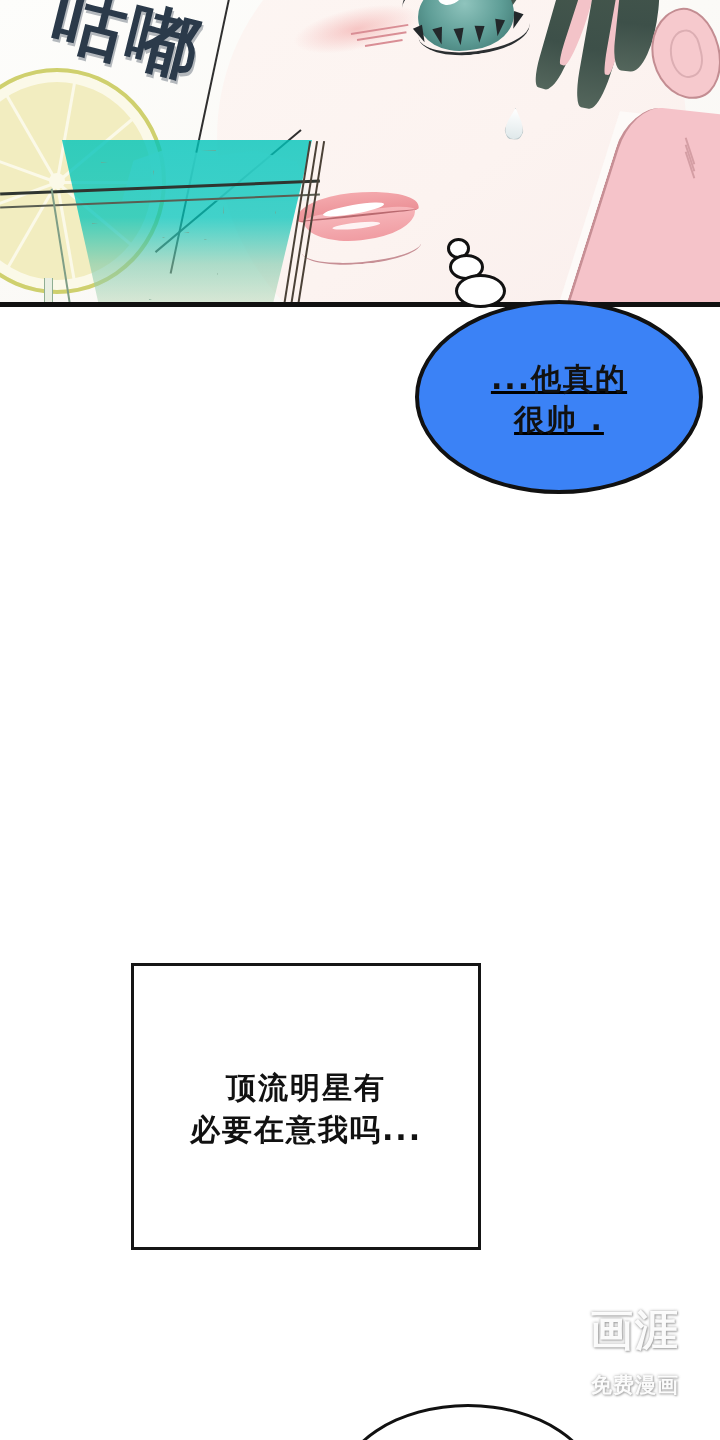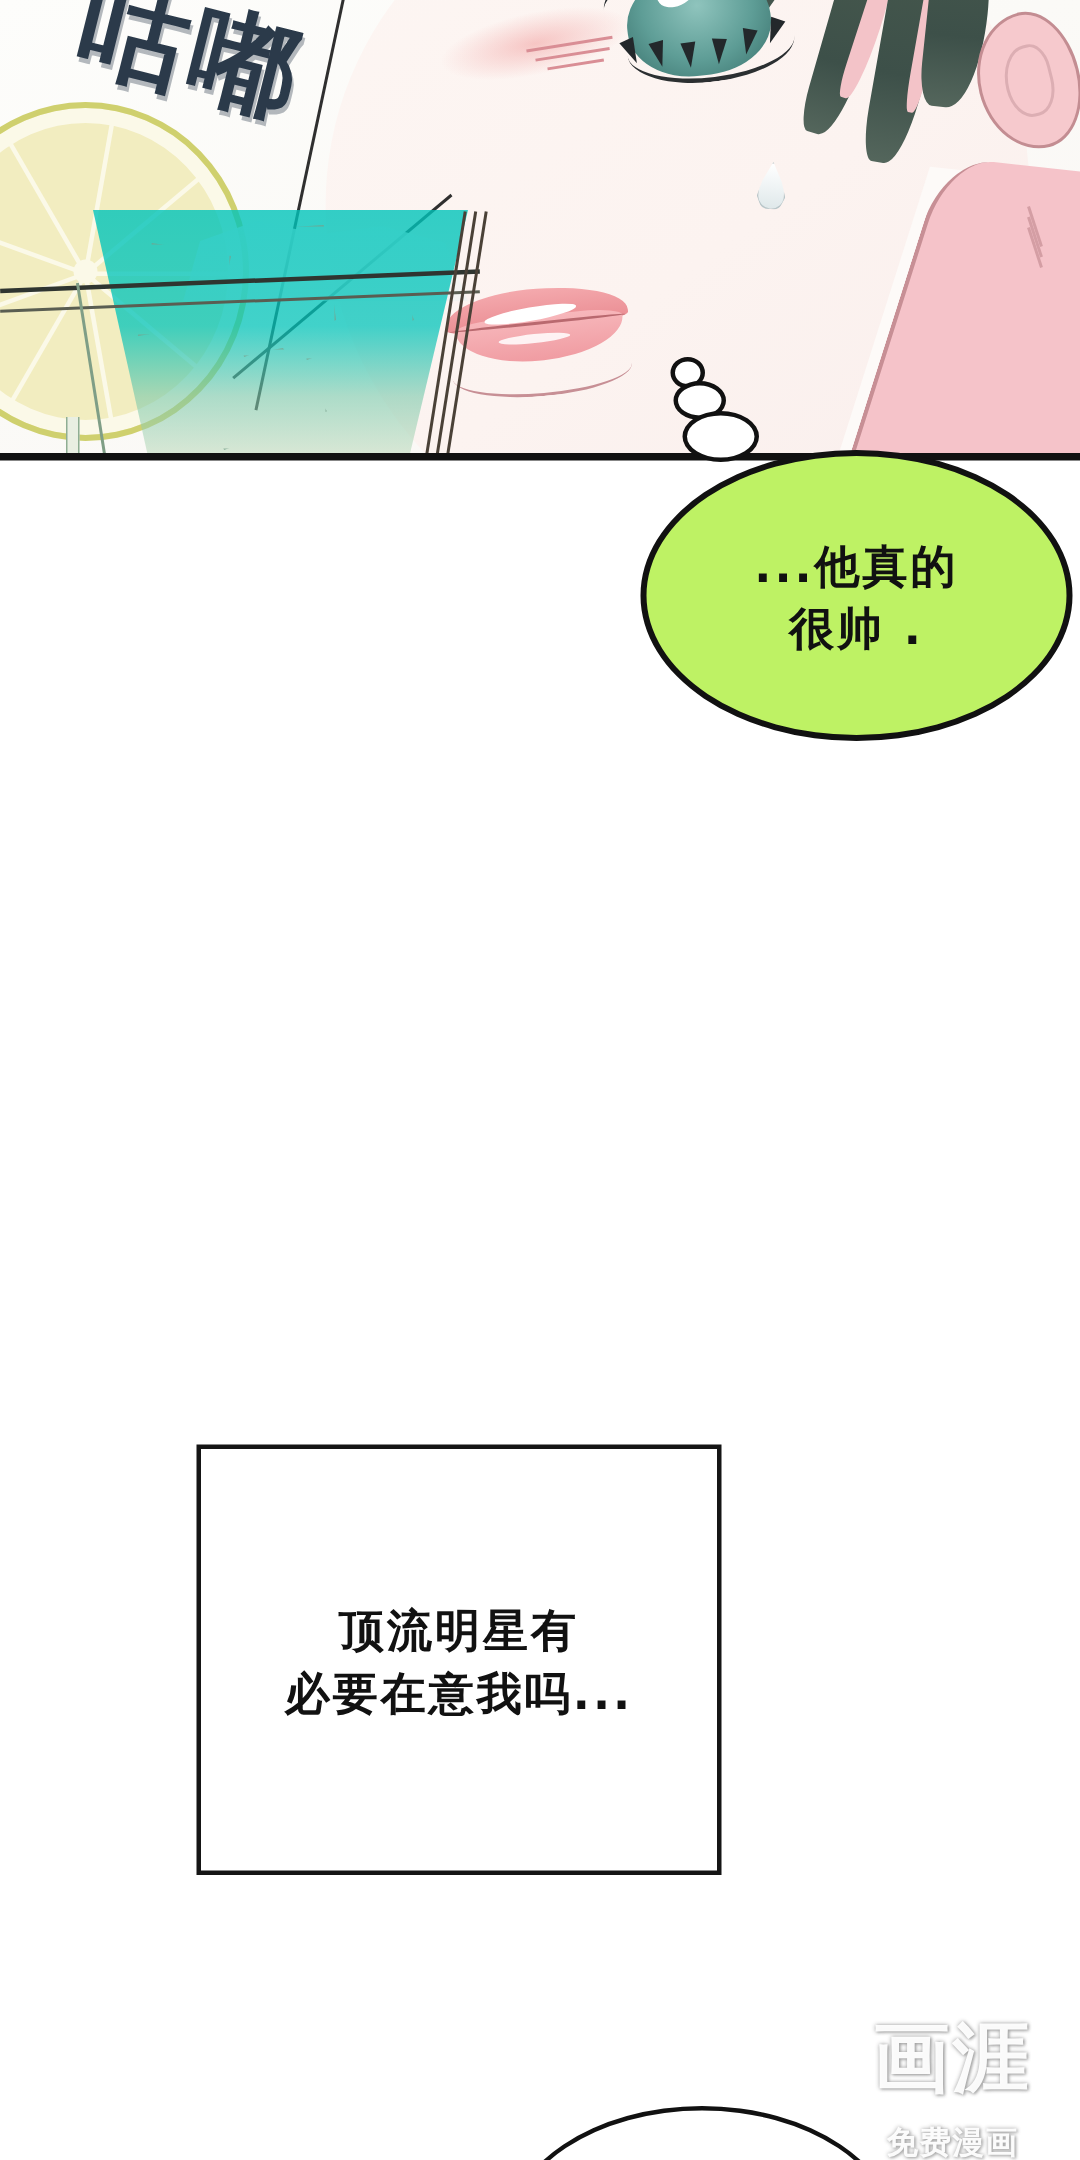--- a/index.html
+++ b/index.html
@@ -399,30 +399,31 @@
     border: 3.5px solid #111111;
     background: #ffffff;
     border-radius: 50%;
   }
   .dot-s { left: 447px; top: 238px; width: 17px; height: 15px; }
   .dot-m { left: 449px; top: 254px; width: 29px; height: 20px; }
   .dot-l { left: 455px; top: 274px; width: 45px; height: 28px; }
 
   .bubble-oval {
     position: absolute;
-    left: 427px;
+    left: 415px;
     top: 300px;
     width: 280px;
     height: 186px;
-    background: #bef264;
+    background: #3b82f6;
     border: 4px solid #111111;
     border-radius: 50% 50% 50% 50% / 50% 50% 50% 50%;
     display: flex;
     align-items: center;
     justify-content: center;
+    text-decoration: underline;
   }
   .bubble-rect {
     position: absolute;
     background: #ffffff;
     border: 3px solid #151515;
     display: flex;
     align-items: center;
     justify-content: center;
   }
   .bubble-rect-2 {
@@ -464,29 +465,28 @@
   
   .watermark {
     position: absolute;
     left: 560px;
     top: 1312px;
     width: 150px;
     text-align: center;
     user-select: none;
   }
   .wm-main {
-    font-size: 51px;
+    font-size: 43px;
     font-weight: 700;
     color: rgba(255,255,255,.95);
     letter-spacing: 2px;
     text-shadow: 0 0 3px rgba(160,160,160,.95),
                  1px 1px 2px rgba(150,150,150,.8);
-    font-family: Liberation Serif, serif;
+    font-family: Liberation Mono, monospace;
     line-height: 1;
-    margin-top: 36px;
   }
   .wm-sub {
     margin-top: 19px;
     font-size: 21px;
     font-weight: 700;
     color: rgba(255,255,255,.95);
     letter-spacing: 1px;
     text-shadow: 0 0 3px rgba(165,165,165,.95),
                  1px 1px 2px rgba(155,155,155,.8);
     font-family: Liberation Sans, sans-serif;

